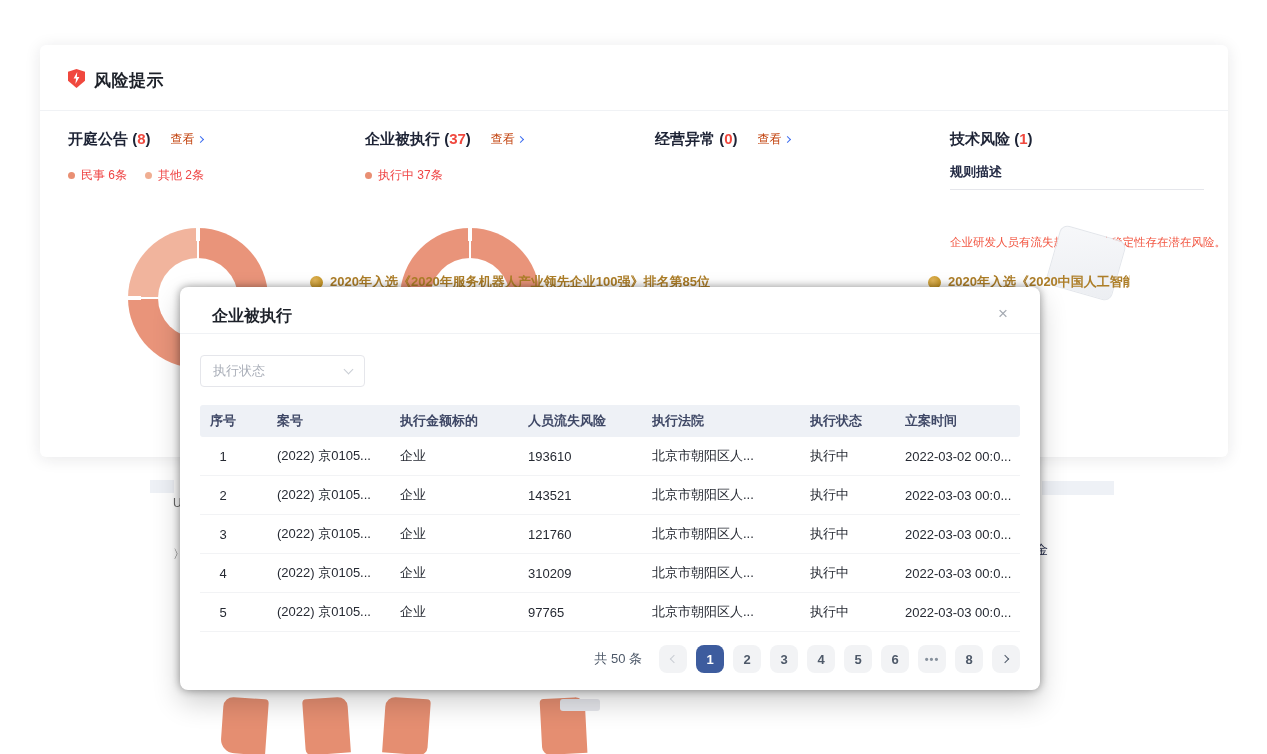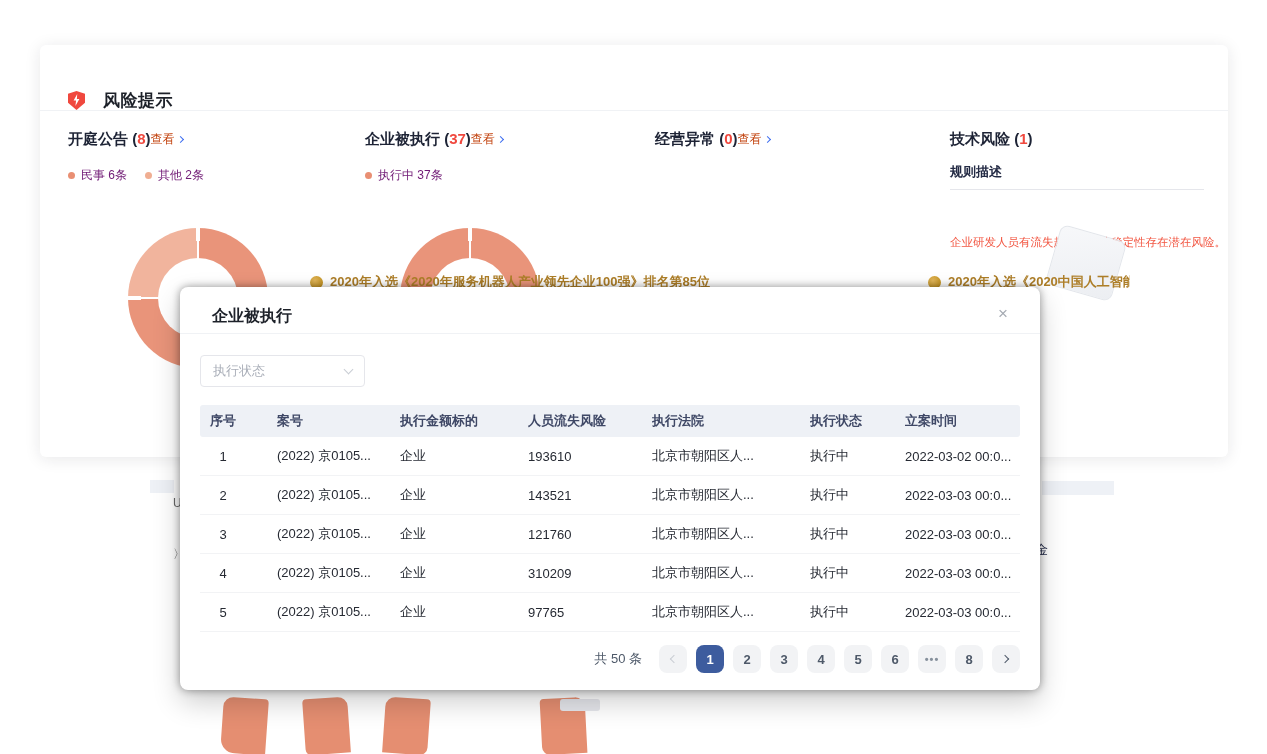--- a/index.html
+++ b/index.html
@@ -2,37 +2,37 @@
 <html><head>
 <meta charset="utf-8">
 <style>
   * { margin:0; padding:0; box-sizing:border-box; }
   body { background:#fff; font-family:"Liberation Sans","DejaVu Sans",sans-serif; }
   #screen { position:relative; width:1267px; height:754px; background:#fff; overflow:hidden; }
 
   
   .card { position:absolute; left:40px; top:45px; width:1188px; height:412px;
           background:#fff; border-radius:6px; box-shadow:0 2px 16px rgba(29,33,41,.10); z-index:1; }
-  .card-header { position:absolute; left:28px; top:44px; display:flex; align-items:center; gap:18px; }
+  .card-header { position:absolute; left:28px; top:24px; display:flex; align-items:flex-start; gap:9px; }
   .shield { position:relative; width:17px; height:19px; background:#F0483E;
             clip-path:polygon(50% 0,100% 14%,100% 62%,50% 100%,0 62%,0 14%); }
   .shield .bolt { position:absolute; left:4px; top:3px; width:9px; height:12px; background:#fff;
             clip-path:polygon(58% 0,18% 55%,45% 55%,38% 100%,82% 42%,54% 42%); }
   .card-title { font-size:17px; font-weight:bold; color:#1D2129; letter-spacing:.5px; }
   .card-divider { position:absolute; left:0; top:65px; width:100%; height:1px; background:#F0F2F5; }
 
   
-  .col-title-row { position:absolute; top:85px; display:flex; align-items:center; gap:0; }
+  .col-title-row { position:absolute; top:85px; display:flex; align-items:center; gap:20px; }
   .col-title { font-size:15px; font-weight:bold; color:#1D2335; }
   .col-count { color:#F0483E; }
   .view-link { display:flex; align-items:center; gap:3px; font-size:12px; color:#c2410c; cursor:pointer; }
   .chev-right { width:5px; height:5px; border-top:1.5px solid #3D6DF0; border-right:1.5px solid #3D6DF0;
                 transform:rotate(45deg); display:inline-block; }
   .legend-row { position:absolute; top:122px; display:flex; gap:18px; }
-  .legend-item { display:flex; align-items:center; gap:6px; font-size:12px; color:#701a75; }
+  .legend-item { display:flex; align-items:center; gap:6px; font-size:12px; color:#ef4444; }
   .dot { width:7px; height:7px; border-radius:50%; }
 
   .donut { position:absolute; width:140px; height:140px; border-radius:50%; }
   .donut::after { content:""; position:absolute; inset:30px; background:#fff; border-radius:50%; }
   .donut1 { left:88px; top:183px;
     background:conic-gradient(#fff 0deg 1.5deg,#E9947A 1.5deg 268.5deg,#fff 268.5deg 271.5deg,#F1B49D 271.5deg 358.5deg,#fff 358.5deg 360deg); }
   .donut2 { left:360px; top:183px;
     background:conic-gradient(#fff 0deg 1.5deg,#E9947A 1.5deg 358.5deg,#fff 358.5deg 360deg); }
 
   

